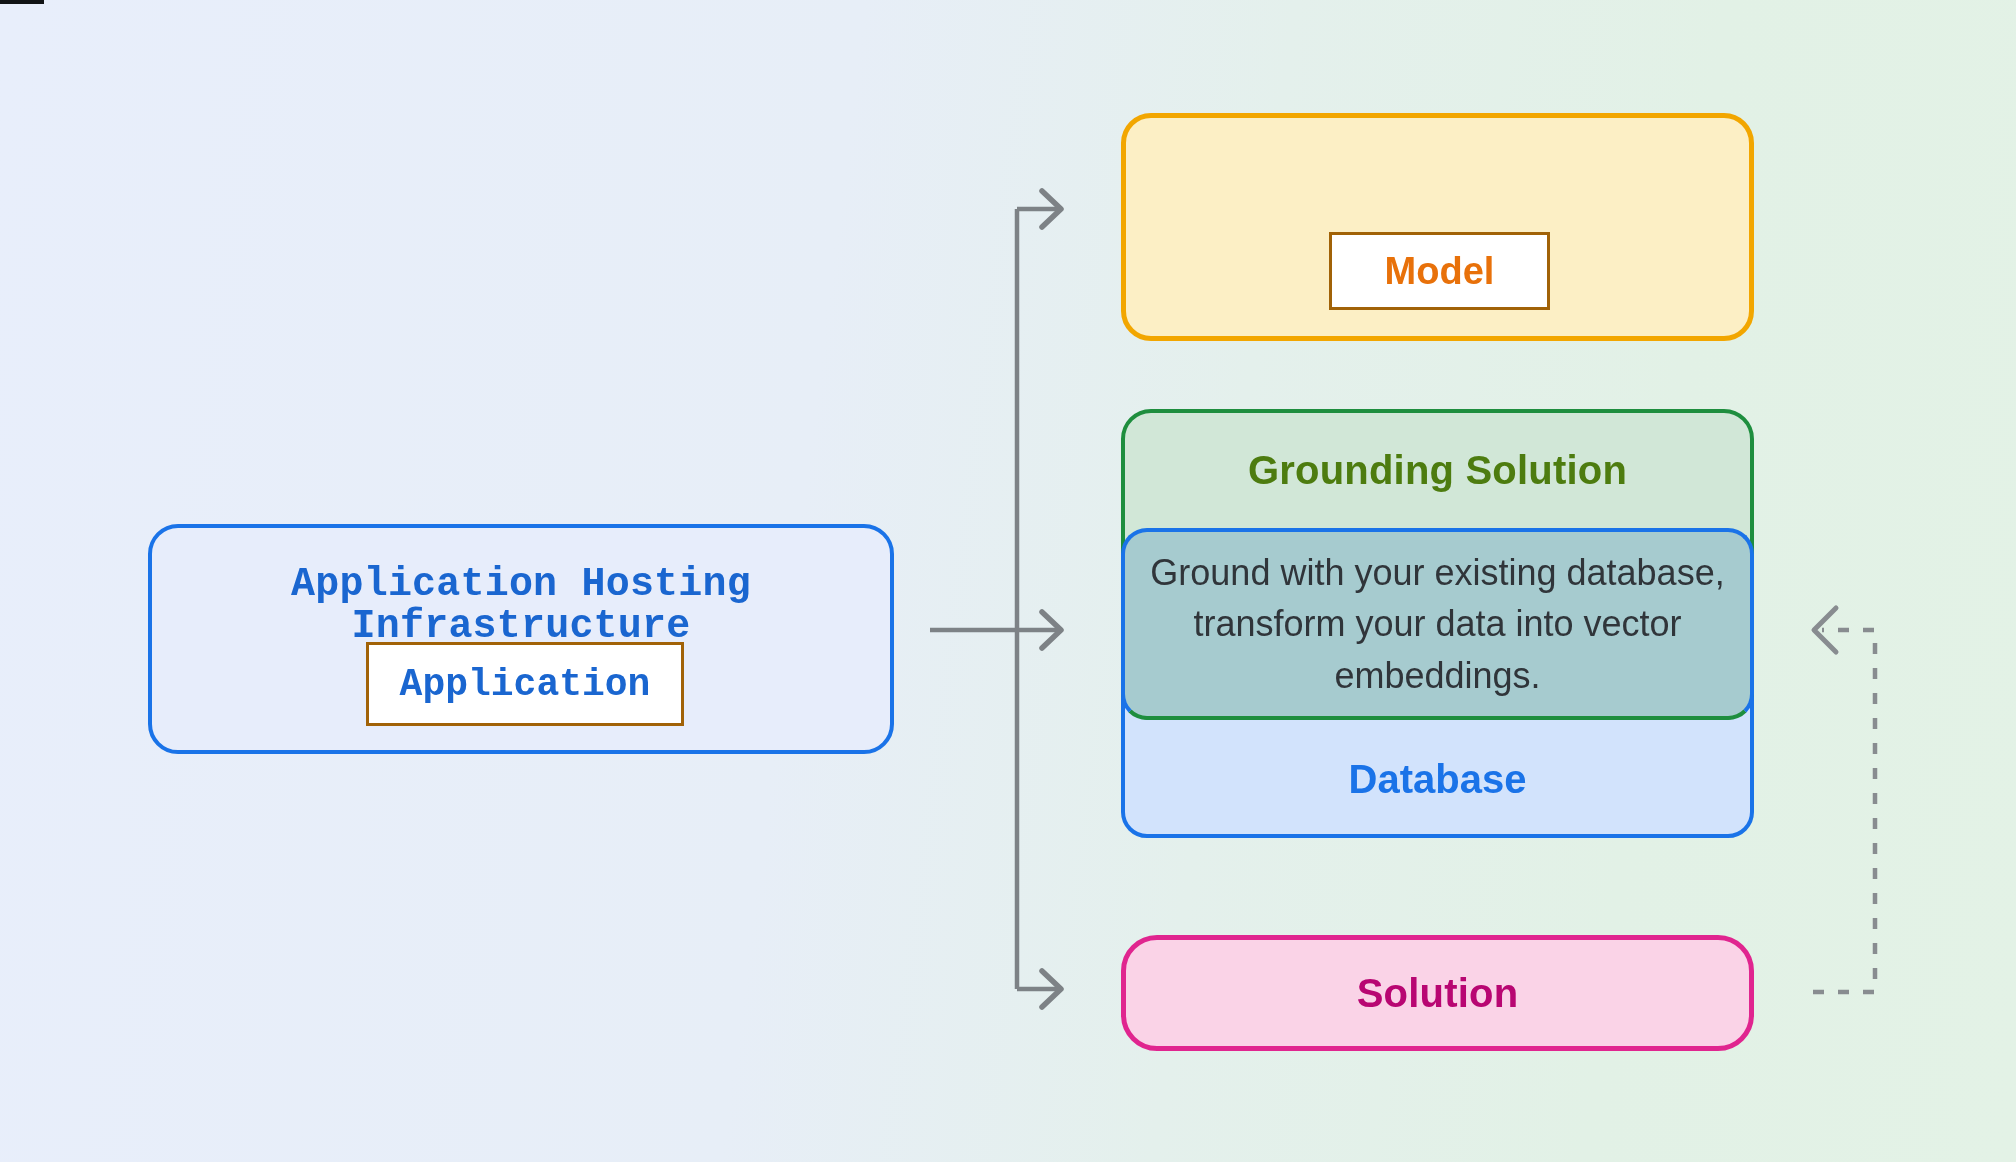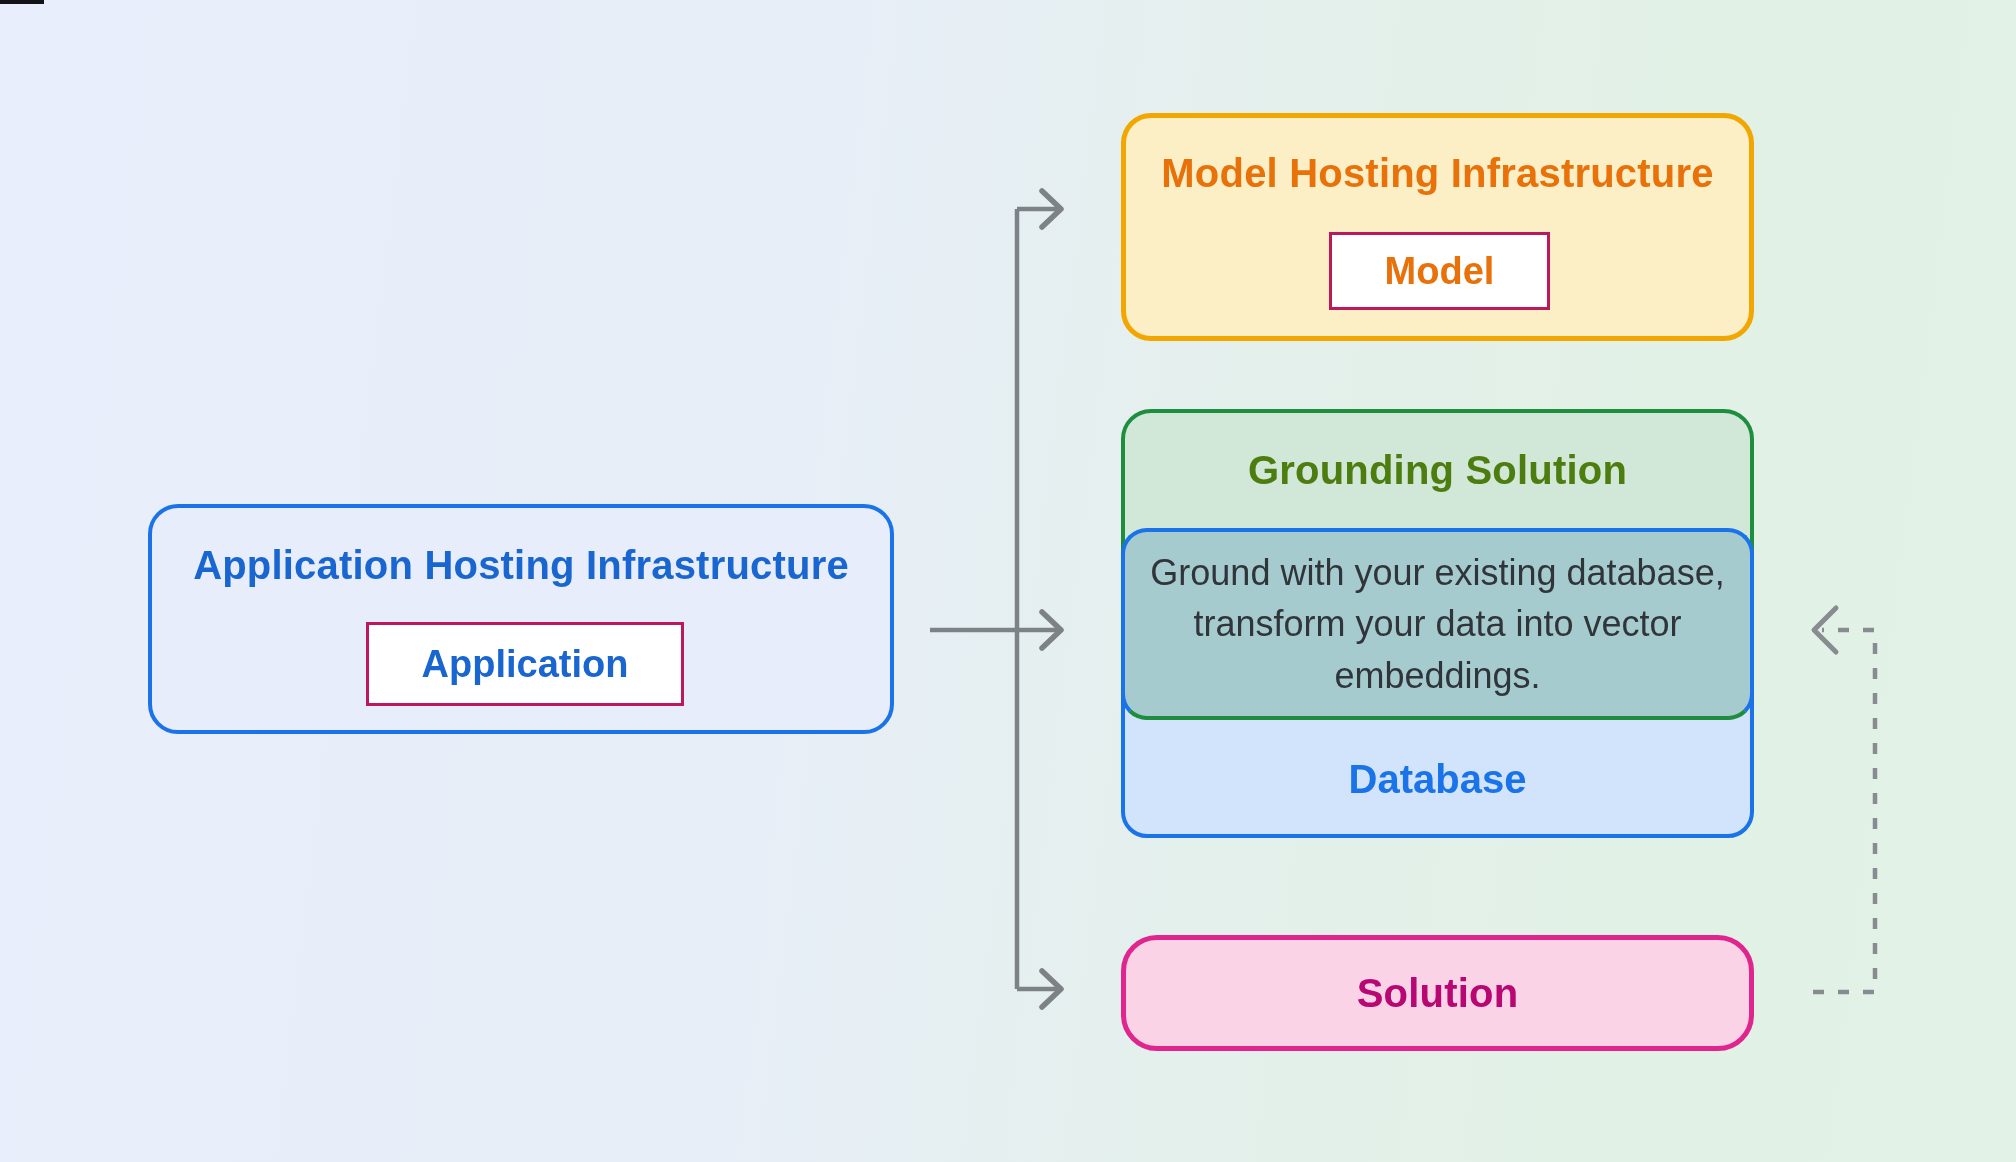--- a/index.html
+++ b/index.html
@@ -16,29 +16,30 @@
   .artifact {
     position: absolute; left: 0; top: 0; width: 44px; height: 4px;
     background: #111316;
   }
   .node { position: absolute; }
   .node-title {
     text-align: center; font-weight: bold; font-size: 40px; line-height: 1.05;
     letter-spacing: 0.2px;
   }
   .chip {
-    position: absolute; background: #ffffff; border: 3px solid #be185d;
+    position: absolute; background: #ffffff; border: 3px solid #a16207;
     display: flex; align-items: center; justify-content: center;
     font-weight: bold; font-size: 38px; text-align: center;
   }
   
   .app-box {
-    left: 148px; top: 504px; width: 746px; height: 230px;
+    left: 148px; top: 524px; width: 746px; height: 230px;
     background: #e7edfb; border: 4px solid #1a73e8; border-radius: 30px;
     padding-top: 36px;
+    font-family: Liberation Mono, monospace;
   }
   .app-box .node-title { color: #1a66d0; }
   .app-chip { left: 214px; top: 114px; width: 318px; height: 84px; color: #1a66d0; }
   
   .model-box {
     left: 1121px; top: 113px; width: 633px; height: 228px;
     background: #fcefc5; border: 5px solid #f2a600; border-radius: 30px;
     padding-top: 34px;
   }
   .model-box .node-title { color: #e8710a; }
@@ -93,21 +94,20 @@
   <div class="artifact"></div>
 
   <div class="node app-box">
     <div class="node-title">Application Hosting Infrastructure</div>
     <div class="chip app-chip">
       <span>Application</span>
     </div>
   </div>
 
   <div class="node model-box">
-    <div class="node-title">Model Hosting Infrastructure</div>
     <div class="chip model-chip">
       <span>Model</span>
     </div>
   </div>
 
   <div class="node grounding-box">
     <div class="node-title">Grounding Solution</div>
   </div>
 
   <div class="node database-box">

